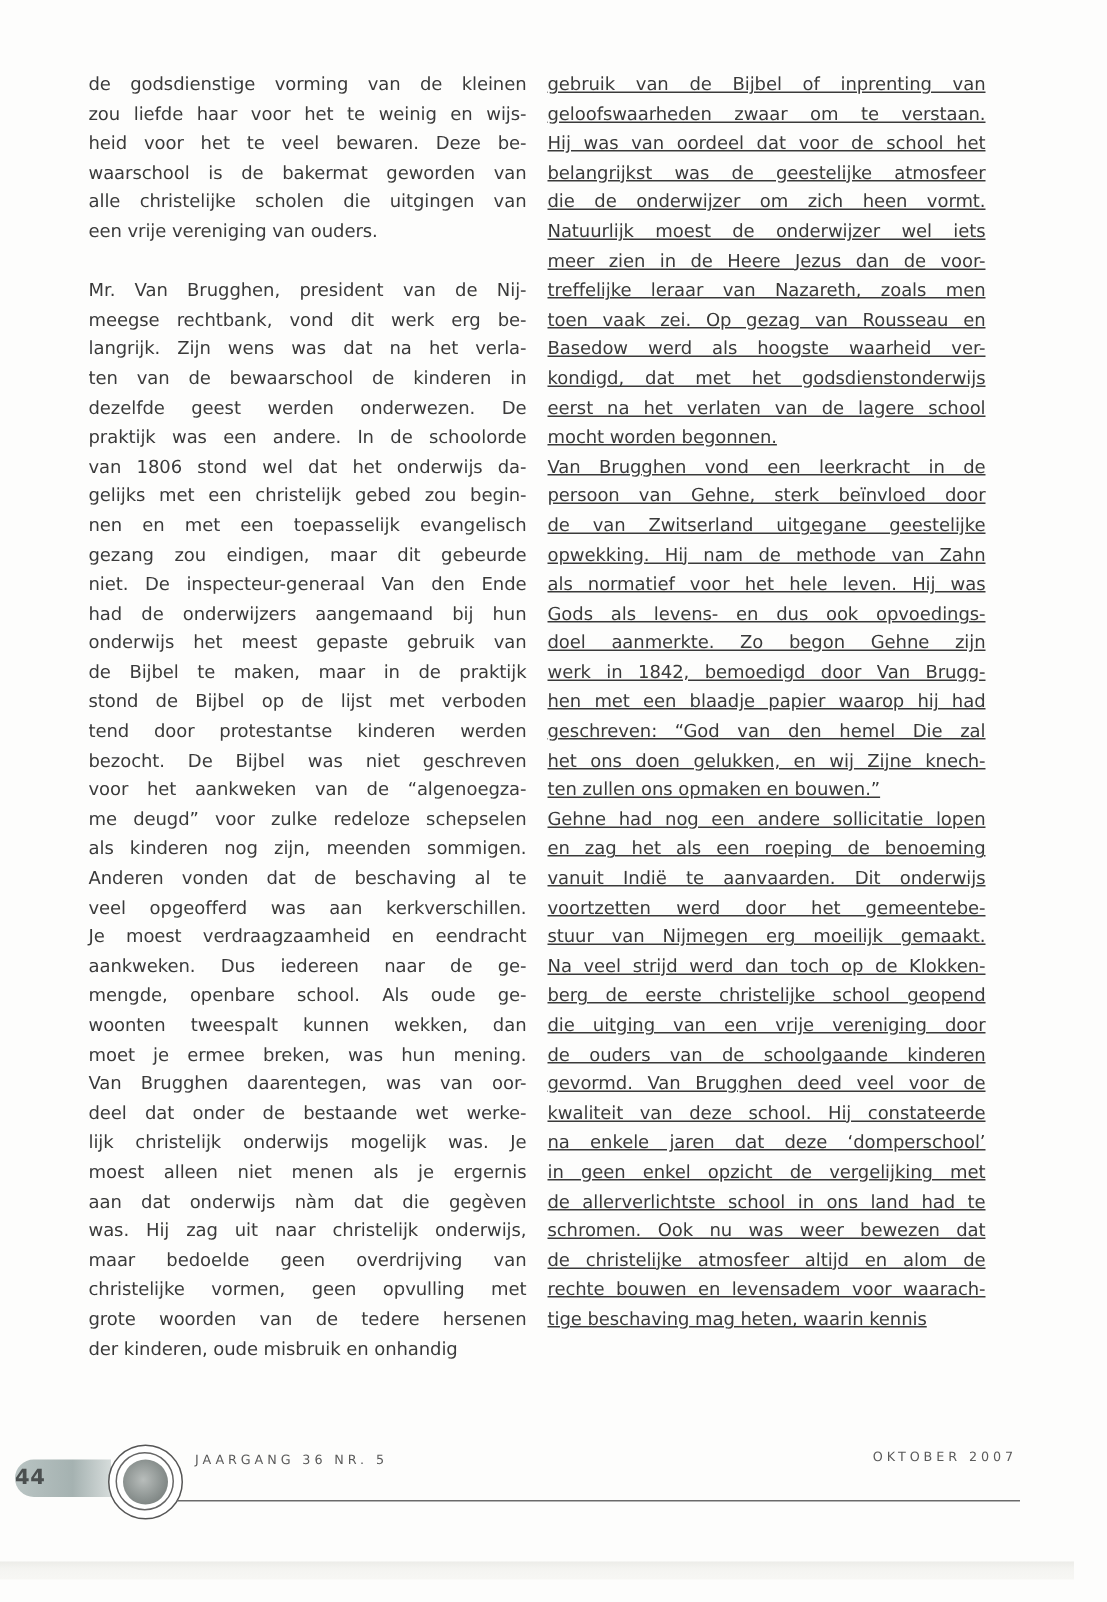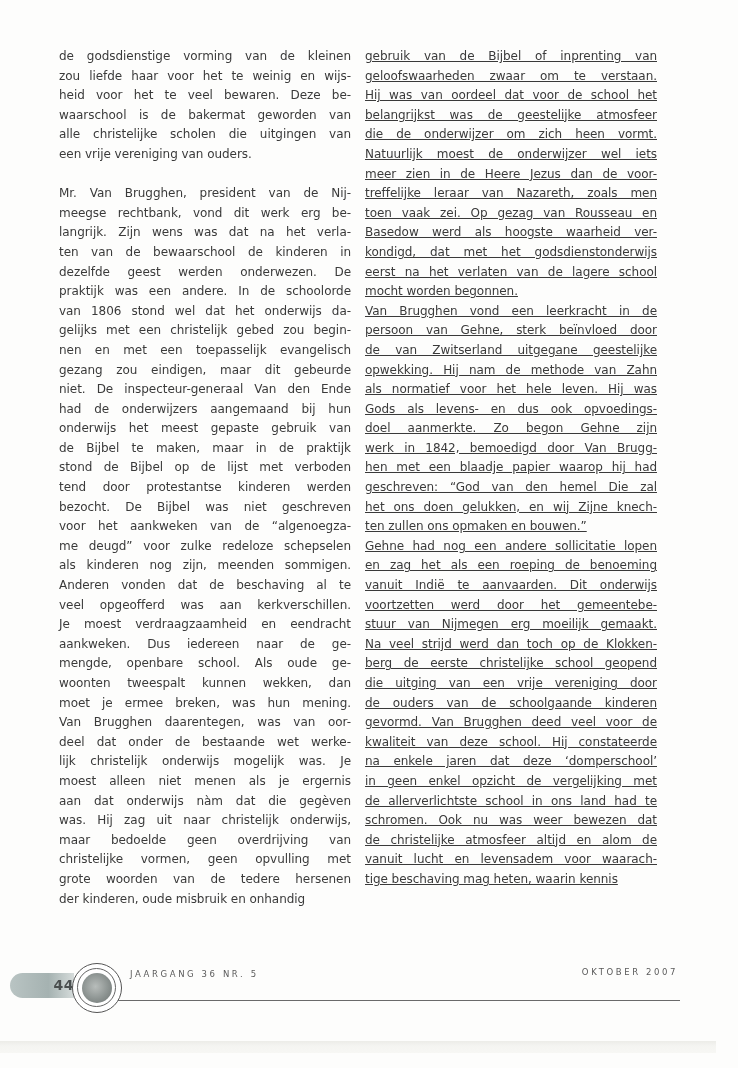--- a/index.html
+++ b/index.html
@@ -20,21 +20,21 @@
     .para { margin: 0; }
     .para.gap { margin-top: 19.6px; }
     .line { display: block; text-align: justify; text-align-last: justify; white-space: nowrap; }
     .line.last { text-align-last: left; }
     .footer { position: absolute; left: 0; top: 960px; width: 738px; height: 60px; }
     .page-badge {
       position: absolute; left: 10px; top: 13px; width: 64px; height: 25px;
       border-radius: 13px 0 0 13px;
       background: linear-gradient(90deg, #b9c4c3 0%, #a5b2b1 60%, #d6dcdb 100%);
       color: #4a4f4f; font-weight: bold; font-size: 14px; line-height: 25px;
-      text-align: right; letter-spacing: 0.5px;
+      text-align: left; letter-spacing: 0.5px;
     }
     .emblem {
       position: absolute; left: 72px; top: 3px; width: 48px; height: 48px;
       border-radius: 50%; border: 1.5px solid #555; background: #fff;
     }
     .emblem::before {
       content: ""; position: absolute; left: 4px; top: 4px; width: 37px; height: 37px;
       border-radius: 50%; border: 1px solid #666;
     }
     .emblem-core {
@@ -150,21 +150,21 @@
         <span class="line">berg de eerste christelijke school geopend</span>
         <span class="line">die uitging van een vrije vereniging door</span>
         <span class="line">de ouders van de schoolgaande kinderen</span>
         <span class="line">gevormd. Van Brugghen deed veel voor de</span>
         <span class="line">kwaliteit van deze school. Hij constateerde</span>
         <span class="line">na enkele jaren dat deze ‘domperschool’</span>
         <span class="line">in geen enkel opzicht de vergelijking met</span>
         <span class="line">de allerverlichtste school in ons land had te</span>
         <span class="line">schromen. Ook nu was weer bewezen dat</span>
         <span class="line">de christelijke atmosfeer altijd en alom de</span>
-        <span class="line">vanuit lucht en levensadem voor waarach-</span>
+        <span class="line">rechte bouwen en levensadem voor waarach-</span>
         <span class="line last">tige beschaving mag heten, waarin kennis</span>
       </p>
   </div>
 
   <div class="footer">
     <div class="page-badge">44</div>
     <div class="emblem">
       <div class="emblem-core"></div>
     </div>
     <div class="rule"></div>

